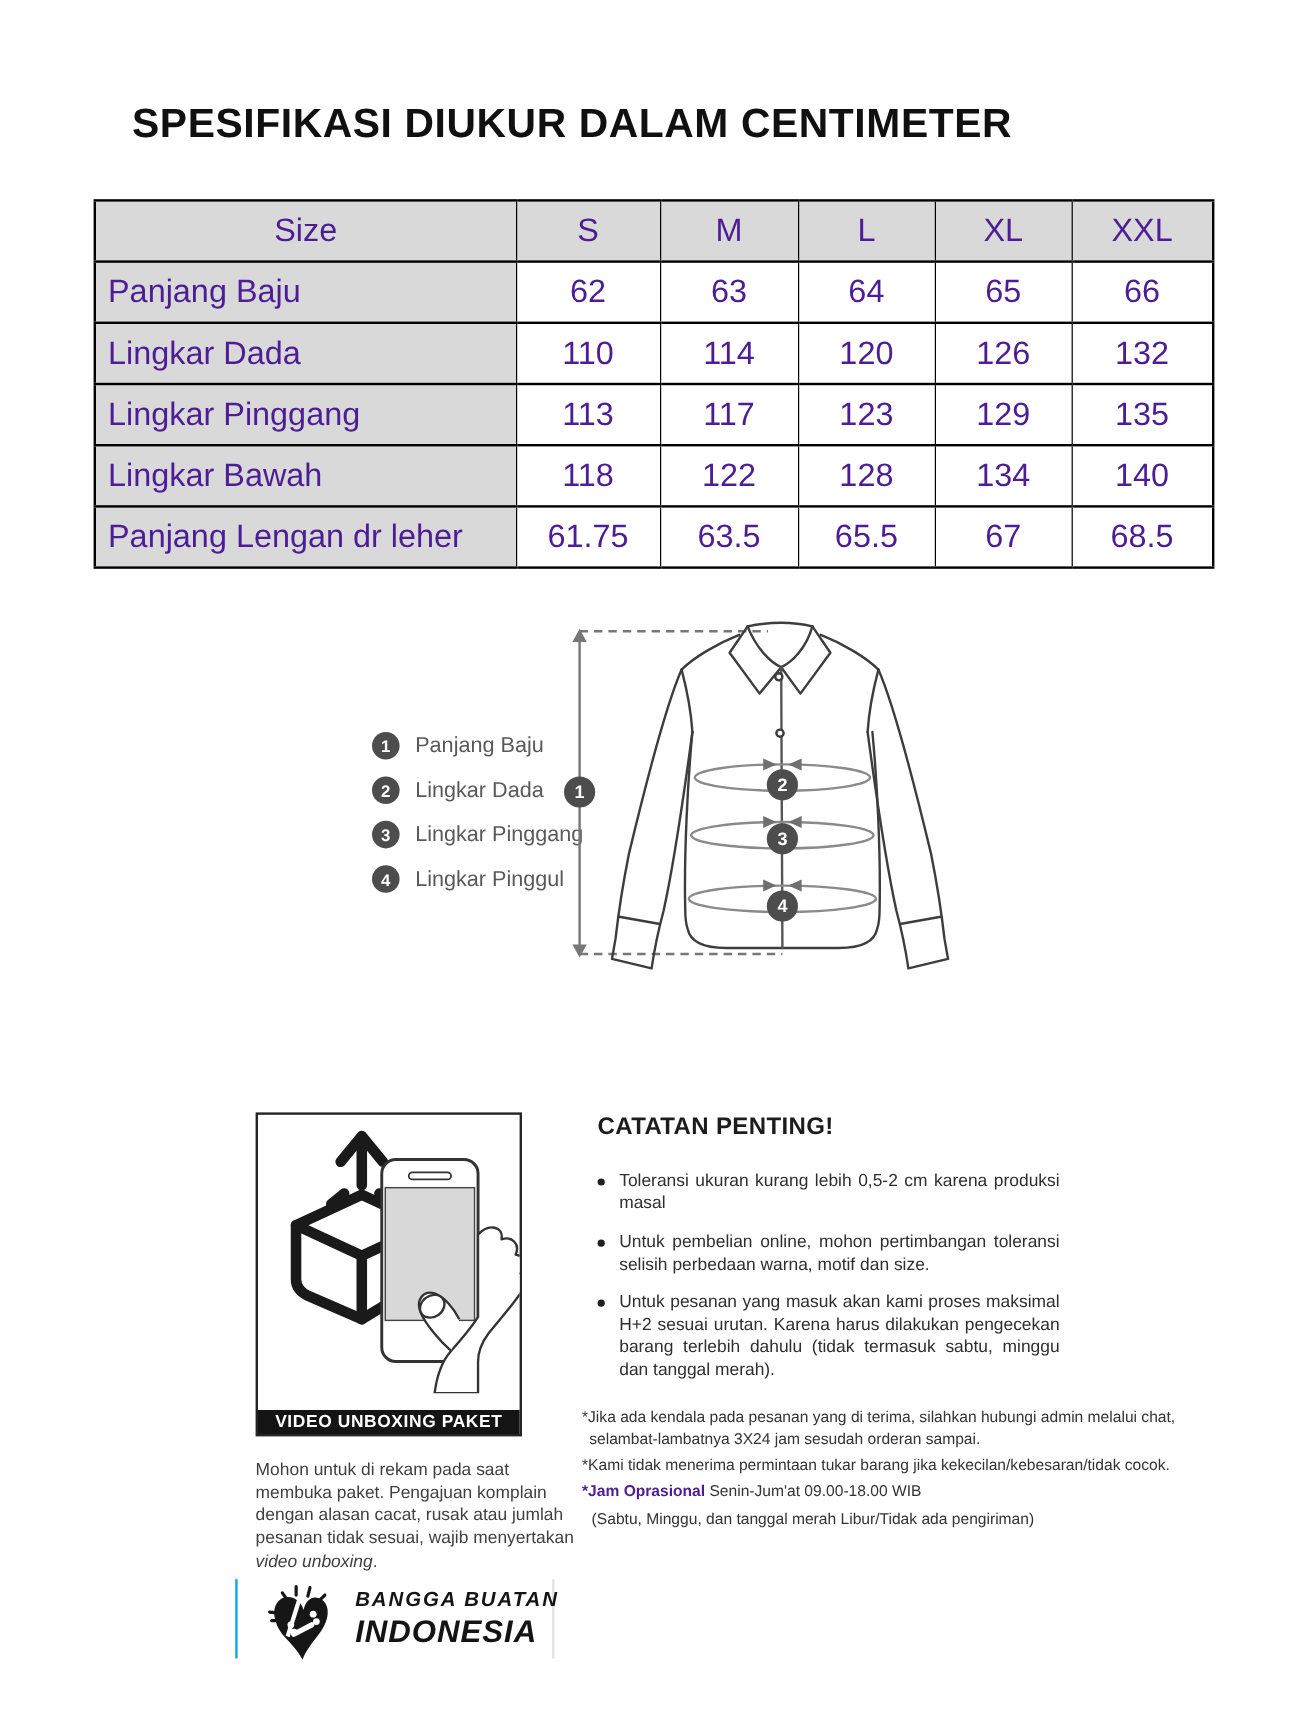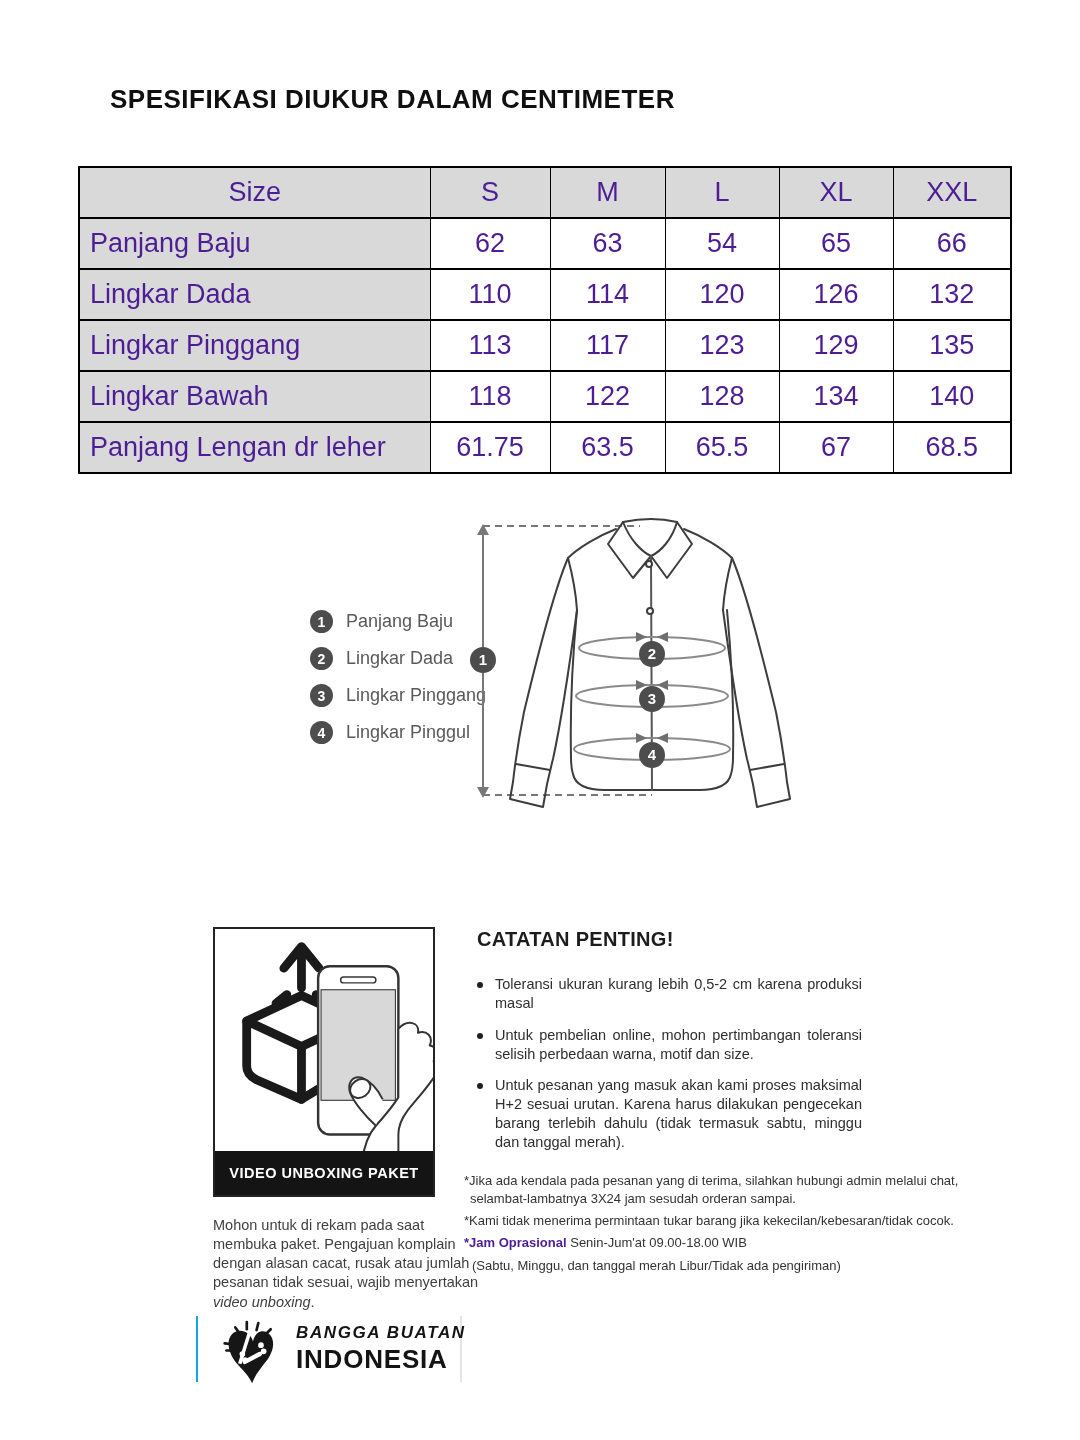--- a/index.html
+++ b/index.html
@@ -1,20 +1,20 @@
 <!DOCTYPE html>
 <html><head>
 <meta charset="utf-8">
 <style>
   html,body{margin:0;padding:0;background:#fff;}
   .page{position:relative;width:1080px;height:1440px;background:#ffffff;overflow:hidden;
         font-family:"Liberation Sans",sans-serif;color:#111;}
 
   
-  .title{position:absolute;left:110px;top:84px;font-size:26px;font-weight:bold;
+  .title{position:absolute;left:110px;top:84px;font-size:34px;font-weight:bold;
          letter-spacing:.5px;color:#101010;}
 
   
   table.size-table{position:absolute;left:78px;top:166px;width:932px;border-collapse:collapse;
                    table-layout:fixed;border:2px solid #000;}
   table.size-table td{border-left:1px solid #000;border-right:1px solid #000;
                       border-top:2px solid #000;border-bottom:2px solid #000;
                       height:49px;font-size:27px;vertical-align:middle;text-align:center;
                       padding:0;color:#4c1d95;}
   table.size-table td.rowlabel{background:#d9d9d9;text-align:left;padding-left:10px;}
@@ -26,48 +26,48 @@
   .legend-item{display:flex;align-items:center;margin-bottom:14px;height:23px;}
   .legend-badge{width:23px;height:23px;border-radius:50%;background:#4d4d4d;color:#fff;
                 font-size:14px;font-weight:bold;display:flex;align-items:center;
                 justify-content:center;margin-right:13px;flex:none;}
   .legend-label{font-size:18px;color:#595959;}
   svg.shirt{position:absolute;left:170px;top:0;}
 
   
   .unboxing-box{position:absolute;left:213px;top:927px;width:222px;height:270px;
                 border:2px solid #242424;box-sizing:border-box;background:#fff;}
-  .unboxing-banner{position:absolute;left:0;right:0;bottom:0;height:44px;background:#141414;
+  .unboxing-banner{position:absolute;left:0;right:0;bottom:0;height:20px;background:#141414;
                    color:#fff;font-size:14.5px;font-weight:bold;letter-spacing:.5px;
                    display:flex;align-items:center;justify-content:center;}
   .unboxing-caption{position:absolute;left:213px;top:1216px;width:268px;font-size:14.5px;
                     line-height:1.32;color:#3f3f3f;}
 
   
-  .notes{position:absolute;left:464px;top:928px;width:527px;}
+  .notes{position:absolute;left:485px;top:928px;width:527px;}
   .notes-heading{margin:0 0 24px 13px;font-size:20px;font-weight:800;letter-spacing:.3px;
                  color:#1c1c1c;}
   .bullets{margin-left:13px;width:385px;}
   .bullet-item{display:flex;margin-bottom:13px;}
   .bullet-dot{width:6px;height:6px;border-radius:50%;background:#1f1f1f;margin:7px 12px 0 0;
               flex:none;}
   .bullet-text{flex:1;font-size:14.5px;line-height:1.30;color:#2e2e2e;text-align:justify;}
   .footnotes{margin-top:20px;font-size:13px;line-height:1.40;color:#333;}
   .fn{margin-bottom:4px;padding-left:6px;text-indent:-6px;}
   .fn b{color:#4c1d95;}
   .fn-note{padding-left:8px;}
 
   
   .logo-card{position:absolute;left:196px;top:1316px;width:266px;height:66px;background:#fff;
              border-left:2px solid #0ea5e9;border-right:2px solid #e4e4e4;display:flex;
              align-items:center;padding-left:24px;box-sizing:border-box;overflow:visible;}
   .logo-heart{flex:none;margin-right:12px;margin-top:10px;}
   .logo-line1{font-size:17px;font-style:italic;font-weight:600;letter-spacing:1.6px;
               color:#141414;white-space:nowrap;}
-  .logo-line2{font-size:26px;font-weight:800;letter-spacing:.8px;
+  .logo-line2{font-size:26px;font-style:italic;font-weight:800;letter-spacing:.8px;
               color:#141414;margin-top:1px;white-space:nowrap;}
 </style>
 </head>
 <body>
 
 <div class="page">
 
   <div class="title">SPESIFIKASI DIUKUR DALAM CENTIMETER</div>
 
   <table class="size-table">
@@ -85,21 +85,21 @@
       <td>S</td>
       <td>M</td>
       <td>L</td>
       <td>XL</td>
       <td>XXL</td>
     </tr>
     <tr>
       <td class="rowlabel">Panjang Baju</td>
       <td>62</td>
       <td>63</td>
-      <td>54</td>
+      <td>64</td>
       <td>65</td>
       <td>66</td>
     </tr>
     <tr>
       <td class="rowlabel">Lingkar Dada</td>
       <td>110</td>
       <td>114</td>
       <td>120</td>
       <td>126</td>
       <td>132</td>

